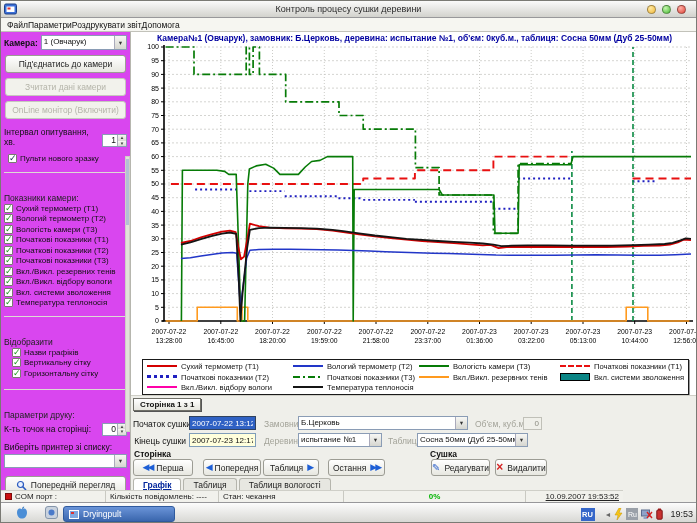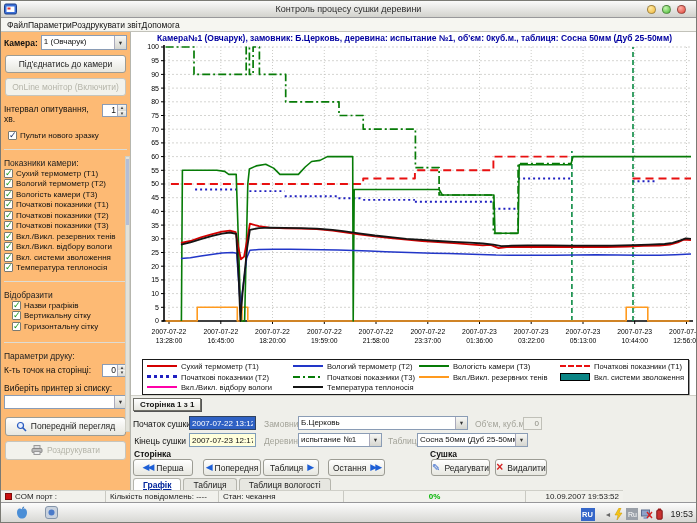--- a/index.html
+++ b/index.html
@@ -17,43 +17,43 @@
   .tl.y{right:40px;background:radial-gradient(circle at 35% 30%,#ffe9a0,#f2b93c);}
   .tl.g{right:25px;background:radial-gradient(circle at 35% 30%,#c6f7b0,#49b934);}
   .tl.r{right:10px;background:radial-gradient(circle at 35% 30%,#ffb0a6,#df4338);}
   
   .menubar{position:absolute;left:0;top:17px;width:100%;height:14px;background:#f6f6f1;
     border-bottom:1px solid #c2c2ba;display:flex;align-items:center;padding-left:6px;}
   .menu-item{font-size:8.5px;margin-right:0;color:#111;}
   
   .body{position:absolute;left:0;top:31px;width:697px;height:458px;}
   
-  .sidebar{position:absolute;left:0;top:0;width:130px;height:458px;background:#fdba74;
+  .sidebar{position:absolute;left:0;top:0;width:130px;height:458px;background:#d946ef;
     border-right:1px solid #b6b6ae;font-size:8.5px;padding:0 3px;}
   .cam-row{margin-top:3px;display:flex;align-items:center;gap:3px;}
   .cam-row b{font-size:8.5px;}
   .combo{height:14px;background:#fff;border:1px solid #8a9cb5;display:flex;align-items:stretch;overflow:hidden;}
   .combo .txt{flex:1;font-size:8px;line-height:12px;padding:0 2px;white-space:nowrap;overflow:hidden;}
   .combo .arrow{width:12px;background:linear-gradient(#f7f7f4,#d6d6d0);border-left:1px solid #aab;
     display:flex;align-items:center;justify-content:center;font-size:5.5px;color:#333;}
   .cam-row .combo{flex:1;height:15px;}
   .btn{border:1px solid #9c9c94;border-radius:3px;background:linear-gradient(#ffffff,#e7e7e0);
     font-size:8.5px;color:#222;display:flex;align-items:center;justify-content:center;gap:4px;}
   .btn.disabled{color:#b5b5aa;background:#f2f2ec;border-color:#c6c6be;}
   .sbtn{height:18px;margin:5px 1px 0;}
-  .interval-row{margin-top:8px;display:flex;align-items:flex-start;gap:2px;}
+  .interval-row{margin-top:8px;display:flex;align-items:flex-end;gap:2px;}
   .spinner{margin-left:auto;display:flex;align-items:stretch;border:1px solid #8a9cb5;background:#fff;height:13px;}
   .spinner .val{width:14px;text-align:right;font-size:8.5px;line-height:11px;padding-right:1px;}
   .spinner .arrows{display:flex;flex-direction:column;width:9px;border-left:1px solid #aab;}
   .spinner .arrows span{flex:1;font-size:4.5px;line-height:5px;text-align:center;background:linear-gradient(#f6f6f3,#d9d9d3);color:#444;}
   .checkrow{display:flex;align-items:center;gap:3px;height:10.5px;font-size:8px;white-space:nowrap;}
   .cb{width:9px;height:9px;flex:0 0 9px;border:1px solid #7a7a72;background:#fff;border-radius:1px;
     font-family:"DejaVu Sans",sans-serif;font-size:9px;line-height:7px;text-align:center;color:#1f9a1f;}
   .cb.dark{color:#1d2f63;}
-  .sec{margin-top:8px;font-size:8.5px;color:#222;border-top:1px solid #dddcd4;padding-top:8px;}
+  .sec{margin-top:8px;font-size:8.5px;color:#222;border-top:1px solid #dddcd4;padding-top:20px;}
   #display-list{margin-left:8px;}
   .newsample{margin:6px 0 0 4px;height:11px;}
   .print-row{margin-top:3px;display:flex;align-items:center;}
   .printer-combo{margin-top:2px;height:14px;}
   .pbtn{height:19px;margin:8px 1px 0;}
   .pbtn.print{margin-top:5px;}
   .side-scroll{position:absolute;right:0px;top:124px;width:5px;height:276px;background:#e2e2da;border:1px solid #cfcfc6;}
   .side-scroll .thumb{position:absolute;left:0;top:2px;width:3px;height:66px;background:#b4bed6;}
   
   .main{position:absolute;left:130px;top:0;width:567px;height:458px;background:#fff;}
@@ -92,21 +92,21 @@
   .delx{color:#d62222;font-weight:bold;font-size:12px;line-height:11px;}
   .btabs{position:absolute;left:2px;top:82px;display:flex;align-items:flex-end;height:13px;}
   .btab{padding:1px 9px 0;font-size:8.5px;border:1px solid #b5b5ad;border-bottom:0;
     border-radius:3px 3px 0 0;background:#e7e7e1;margin-right:2px;color:#222;height:13px;}
   .btab.active{background:#fff;color:#00259c;text-decoration:underline;font-weight:bold;}
   
   .statusbar{position:absolute;left:0;top:489px;width:622px;height:12px;background:#f1f1ec;
     border-top:1px solid #cfcfc8;display:flex;font-size:8px;color:#222;}
   .seg{border-right:1px solid #c9c9c2;display:flex;align-items:center;padding:0 4px;gap:3px;white-space:nowrap;}
   .seg.progress{flex:1;justify-content:center;}
-  .seg.date{width:97px;justify-content:flex-end;border-right:0;}
+  .seg.date{width:97px;justify-content:flex-end;border-right:0;text-decoration:underline;}
   .comled{width:7px;height:7px;background:#cc1111;border:1px solid #7d0b0b;}
   .pct{color:#00b400;font-weight:bold;}
   
   .taskbar{position:absolute;left:0;top:501px;width:697px;height:22px;
     background:linear-gradient(#fcfcfc,#d4d4d0);border-top:1px solid #97979a;}
   .tb-icon{position:absolute;top:3px;}
   .taskbtn{position:absolute;left:62px;top:3px;width:112px;height:16px;border-radius:3px;
     background:linear-gradient(#6a94d8,#3a66ad);border:1px solid #2f5a9e;color:#fff;
     display:flex;align-items:center;gap:4px;padding:0 5px;font-size:8.5px;}
   .tray{position:absolute;right:5px;top:3px;height:16px;display:flex;align-items:center;gap:3px;}
@@ -145,20 +145,21 @@
 
     <div class="sidebar">
       <div class="cam-row">
         <b>Камера:</b>
         <div class="combo">
           <span class="txt">1 (Овчарук)</span>
           <span class="arrow">▼</span>
         </div>
       </div>
       <div class="btn sbtn">Під'єднатись до камери</div>
+      <div class="btn sbtn disabled">Зчитати дані камери</div>
       <div class="btn sbtn disabled">OnLine монітор (Включити)</div>
       <div class="interval-row">
         <span>Інтервал опитування, хв.</span>
         <div class="spinner">
           <span class="val">1</span>
           <span class="arrows">
               <span>▲</span>
               <span>▼</span>
             </span>
         </div>
@@ -562,20 +563,27 @@
 
   <div class="taskbar">
     <svg class="tb-icon" style="left:14px" width="14" height="15" viewBox="0 0 14 15">
       <path d="M7 3.2 C4.5 1.6 2 3.2 2 6.4 C2 10 4.3 12.6 7 12.6 C9.7 12.6 12 10 12 6.4 C12 3.2 9.5 1.6 7 3.2 Z" fill="#4b8ed6"></path>
       <path d="M7 3 C7 1.6 8 0.7 9.2 0.6 C9.2 2 8.2 2.9 7 3 Z" fill="#3d7bc0"></path>
     </svg>
     <svg class="tb-icon" style="left:44px" width="13" height="13" viewBox="0 0 13 13">
       <rect x="0.5" y="0.5" width="12" height="12" rx="2.5" fill="#c9d2de" stroke="#8495aa"></rect>
       <circle cx="6.5" cy="6.5" r="3" fill="#4a7ac9"></circle>
     </svg>
+    <div class="taskbtn">
+      <svg width="10" height="9" viewBox="0 0 10 9">
+        <rect x="0.5" y="0.5" width="9" height="8" fill="#7fa8e0" stroke="#fff"></rect>
+        <rect x="2" y="2" width="3" height="2" fill="#d33"></rect>
+      </svg>
+      <span>Dryingpult</span>
+    </div>
     <div class="tray">
       <span class="langbox">RU</span>
       <span class="collapse">◄</span>
       <svg width="9" height="12" viewBox="0 0 9 12">
         <polygon points="5,0 1,7 4,7 3,12 8,5 5,5 7,0" fill="#f5c518" stroke="#c89400" stroke-width="0.5"></polygon>
       </svg>
       <span class="traybox">Ru</span>
       <svg width="12" height="11" viewBox="0 0 12 11">
         <rect x="0.5" y="1" width="8" height="6" fill="#8fa3c9" stroke="#5a6c8e"></rect>
         <rect x="2.5" y="8" width="4" height="2" fill="#8fa3c9"></rect>

